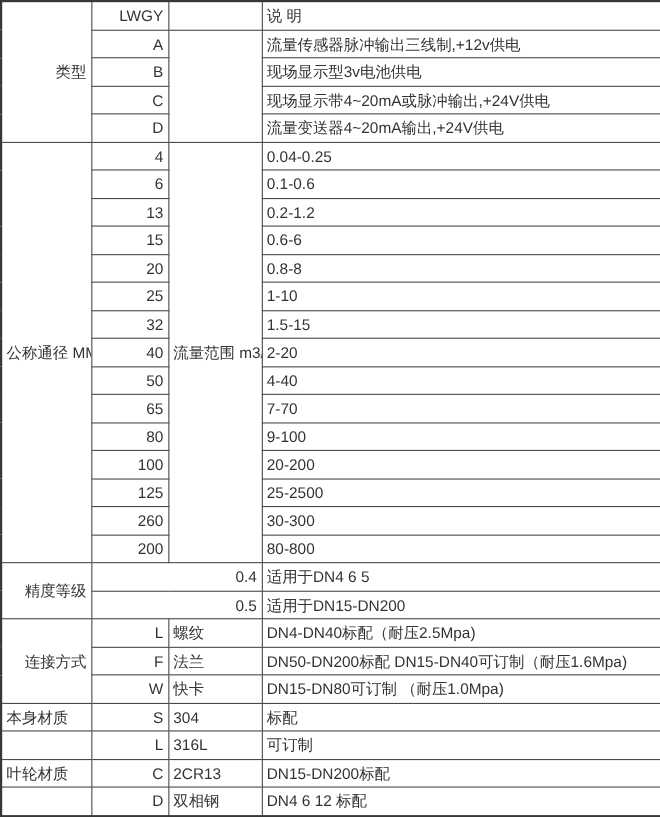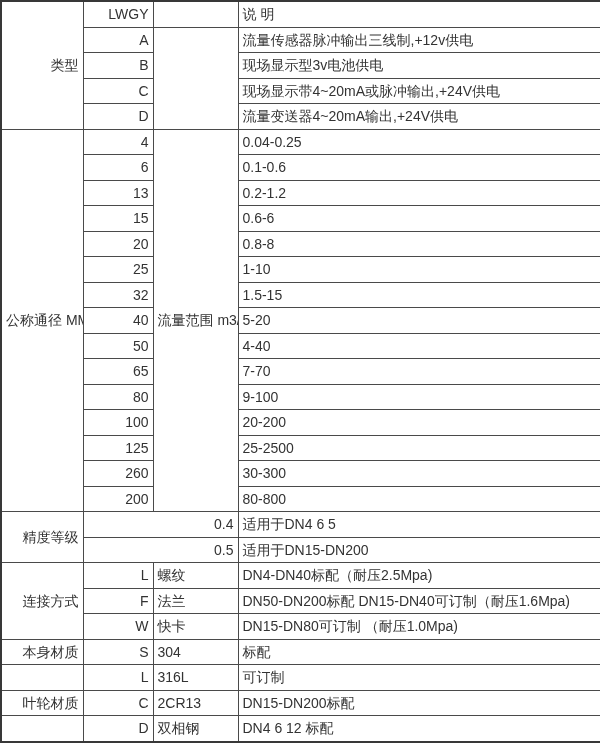--- a/index.html
+++ b/index.html
@@ -26,21 +26,21 @@
     border: 1px solid #4a4a4a;
     padding: 0 4px;
     overflow: hidden;
     vertical-align: middle;
     white-space: nowrap;
     line-height: 1.2;
   }
   td.c   { text-align: right; padding: 0 2px; }
   td.pre { white-space: pre; margin-left: 39px; }            
   td.ml  { white-space: pre-line; text-align: center; line-height: 1.6; } 
-  td.lbl-left { text-align: right; }
+  td.lbl-left { text-align: left; }
 </style>
 </head>
 <body>
 
 <table class="spec">
   <colgroup>
     <col style="width:82px">
     <col style="width:70px">
     <col style="width:85px">
     <col style="width:363px">
@@ -98,21 +98,21 @@
   <tr>
     <td class="c">25</td>
     <td>1-10</td>
   </tr>
   <tr>
     <td class="c">32</td>
     <td>1.5-15</td>
   </tr>
   <tr>
     <td class="c">40</td>
-    <td>5-20</td>
+    <td>2-20</td>
   </tr>
   <tr>
     <td class="c">50</td>
     <td>4-40</td>
   </tr>
   <tr>
     <td class="c">65</td>
     <td>7-70</td>
   </tr>
   <tr>

